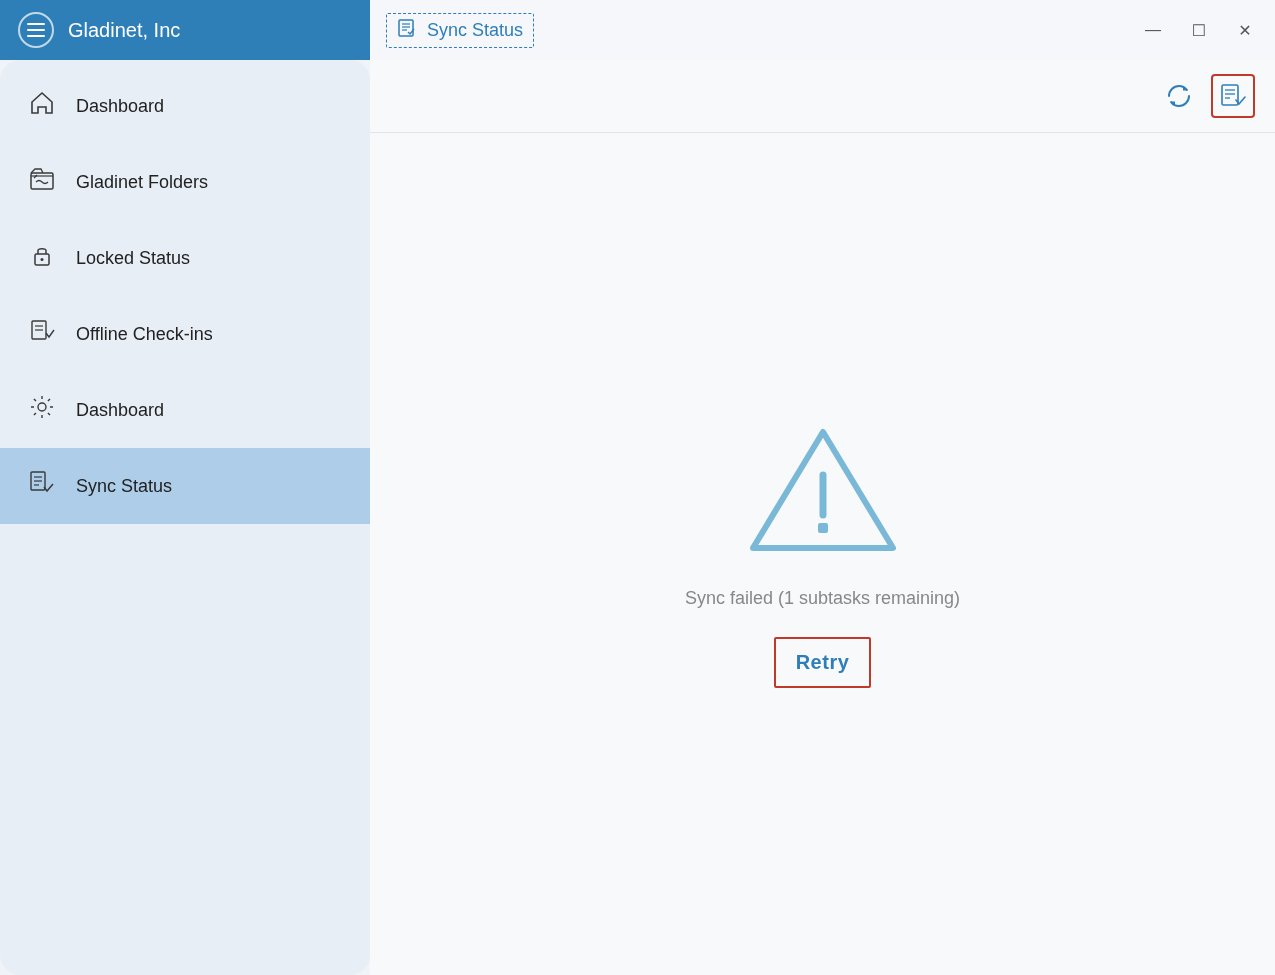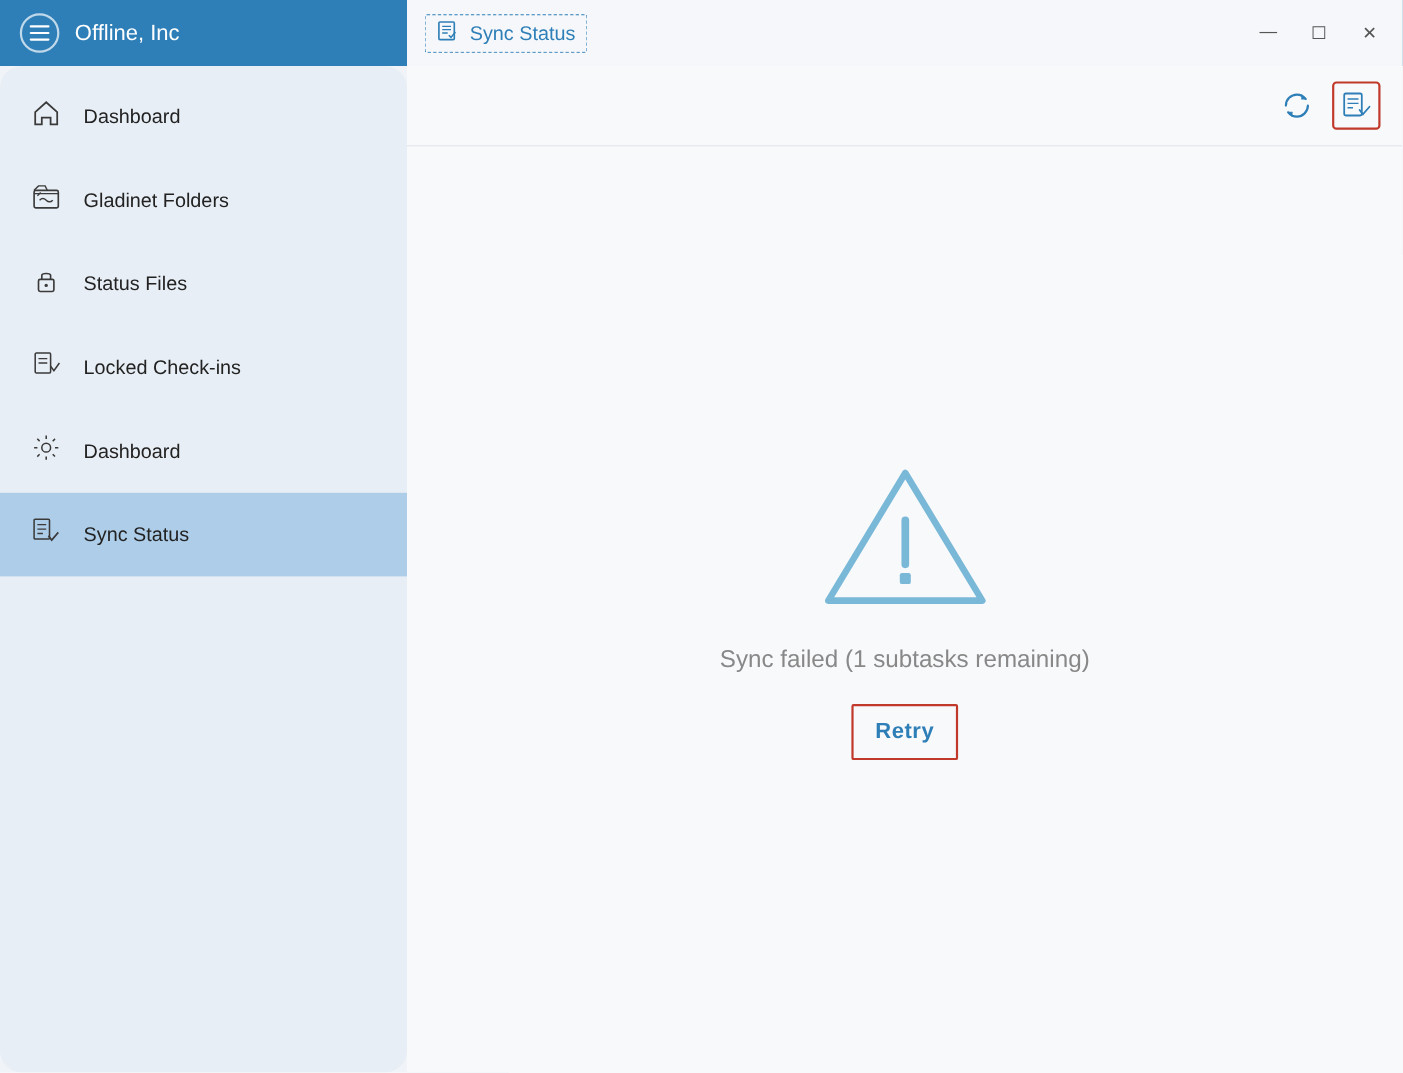--- a/index.html
+++ b/index.html
@@ -182,21 +182,21 @@
       align-items: center;
       justify-content: center;
     }
     .triangle-svg {
       width: 160px;
       height: 140px;
     }
 
     .sync-failed-text {
       color: #888;
-      font-size: 22px;
+      font-size: 18px;
       font-weight: 400;
       text-align: right;
     }
 
     .retry-button {
       border: 2.5px solid #c0392b;
       background: transparent;
       color: #2e7fb8;
       font-size: 20px;
       font-weight: 600;
@@ -209,21 +209,21 @@
 </head>
 <body>
 
 <div class="title-bar">
   <div class="title-bar-left">
     <div class="hamburger-icon">
       <div class="hamburger-line"></div>
       <div class="hamburger-line"></div>
       <div class="hamburger-line"></div>
     </div>
-    <span class="title-bar-company">Offline, Inc</span>
+    <span class="title-bar-company">Gladinet, Inc</span>
   </div>
   <div class="title-bar-right">
     <div class="tab-title">
       <span class="tab-title-icon">
         <svg width="20" height="20" viewBox="0 0 20 20" fill="none">
           <rect x="2" y="2" width="14" height="16" rx="1" stroke="#2e7fb8" stroke-width="1.5" fill="none"></rect>
           <line x1="5" y1="6" x2="13" y2="6" stroke="#2e7fb8" stroke-width="1.2"></line>
           <line x1="5" y1="9" x2="13" y2="9" stroke="#2e7fb8" stroke-width="1.2"></line>
           <line x1="5" y1="12" x2="10" y2="12" stroke="#2e7fb8" stroke-width="1.2"></line>
           <polyline points="11,14 13,16 17,11" stroke="#2e7fb8" stroke-width="1.4" fill="none"></polyline>
@@ -267,33 +267,33 @@
     </div>
 
     <div class="sidebar-item">
       <span class="sidebar-item-icon">
         <svg width="26" height="26" viewBox="0 0 26 26" fill="none">
           <rect x="6" y="12" width="14" height="11" rx="1.5" stroke="#3a3a3a" stroke-width="1.5" fill="none"></rect>
           <path d="M9 12V8.5C9 6.015 17 6.015 17 8.5V12" stroke="#3a3a3a" stroke-width="1.5" fill="none"></path>
           <circle cx="13" cy="17.5" r="1.5" fill="#3a3a3a"></circle>
         </svg>
       </span>
-      <span class="sidebar-item-label">Status Files</span>
+      <span class="sidebar-item-label">Locked Status</span>
     </div>
 
     <div class="sidebar-item">
       <span class="sidebar-item-icon">
         <svg width="26" height="26" viewBox="0 0 26 26" fill="none">
           <rect x="3" y="3" width="14" height="18" rx="1" stroke="#3a3a3a" stroke-width="1.4" fill="none"></rect>
           <line x1="6" y1="8" x2="14" y2="8" stroke="#3a3a3a" stroke-width="1.2"></line>
           <line x1="6" y1="12" x2="14" y2="12" stroke="#3a3a3a" stroke-width="1.2"></line>
           <polyline points="17,15 20,19 25,12" stroke="#3a3a3a" stroke-width="1.4" fill="none"></polyline>
         </svg>
       </span>
-      <span class="sidebar-item-label">Locked Check-ins</span>
+      <span class="sidebar-item-label">Offline Check-ins</span>
     </div>
 
     <div class="sidebar-item">
       <span class="sidebar-item-icon">
         <svg width="26" height="26" viewBox="0 0 26 26" fill="none">
           <circle cx="13" cy="13" r="4" stroke="#3a3a3a" stroke-width="1.4" fill="none"></circle>
           <path d="M13 2v3M13 21v3M2 13h3M21 13h3M4.9 4.9l2.1 2.1M18.9 18.9l2.1 2.1M4.9 21.1l2.1-2.1M18.9 7.1l2.1-2.1" stroke="#3a3a3a" stroke-width="1.4"></path>
         </svg>
       </span>
       <span class="sidebar-item-label">Dashboard</span>

